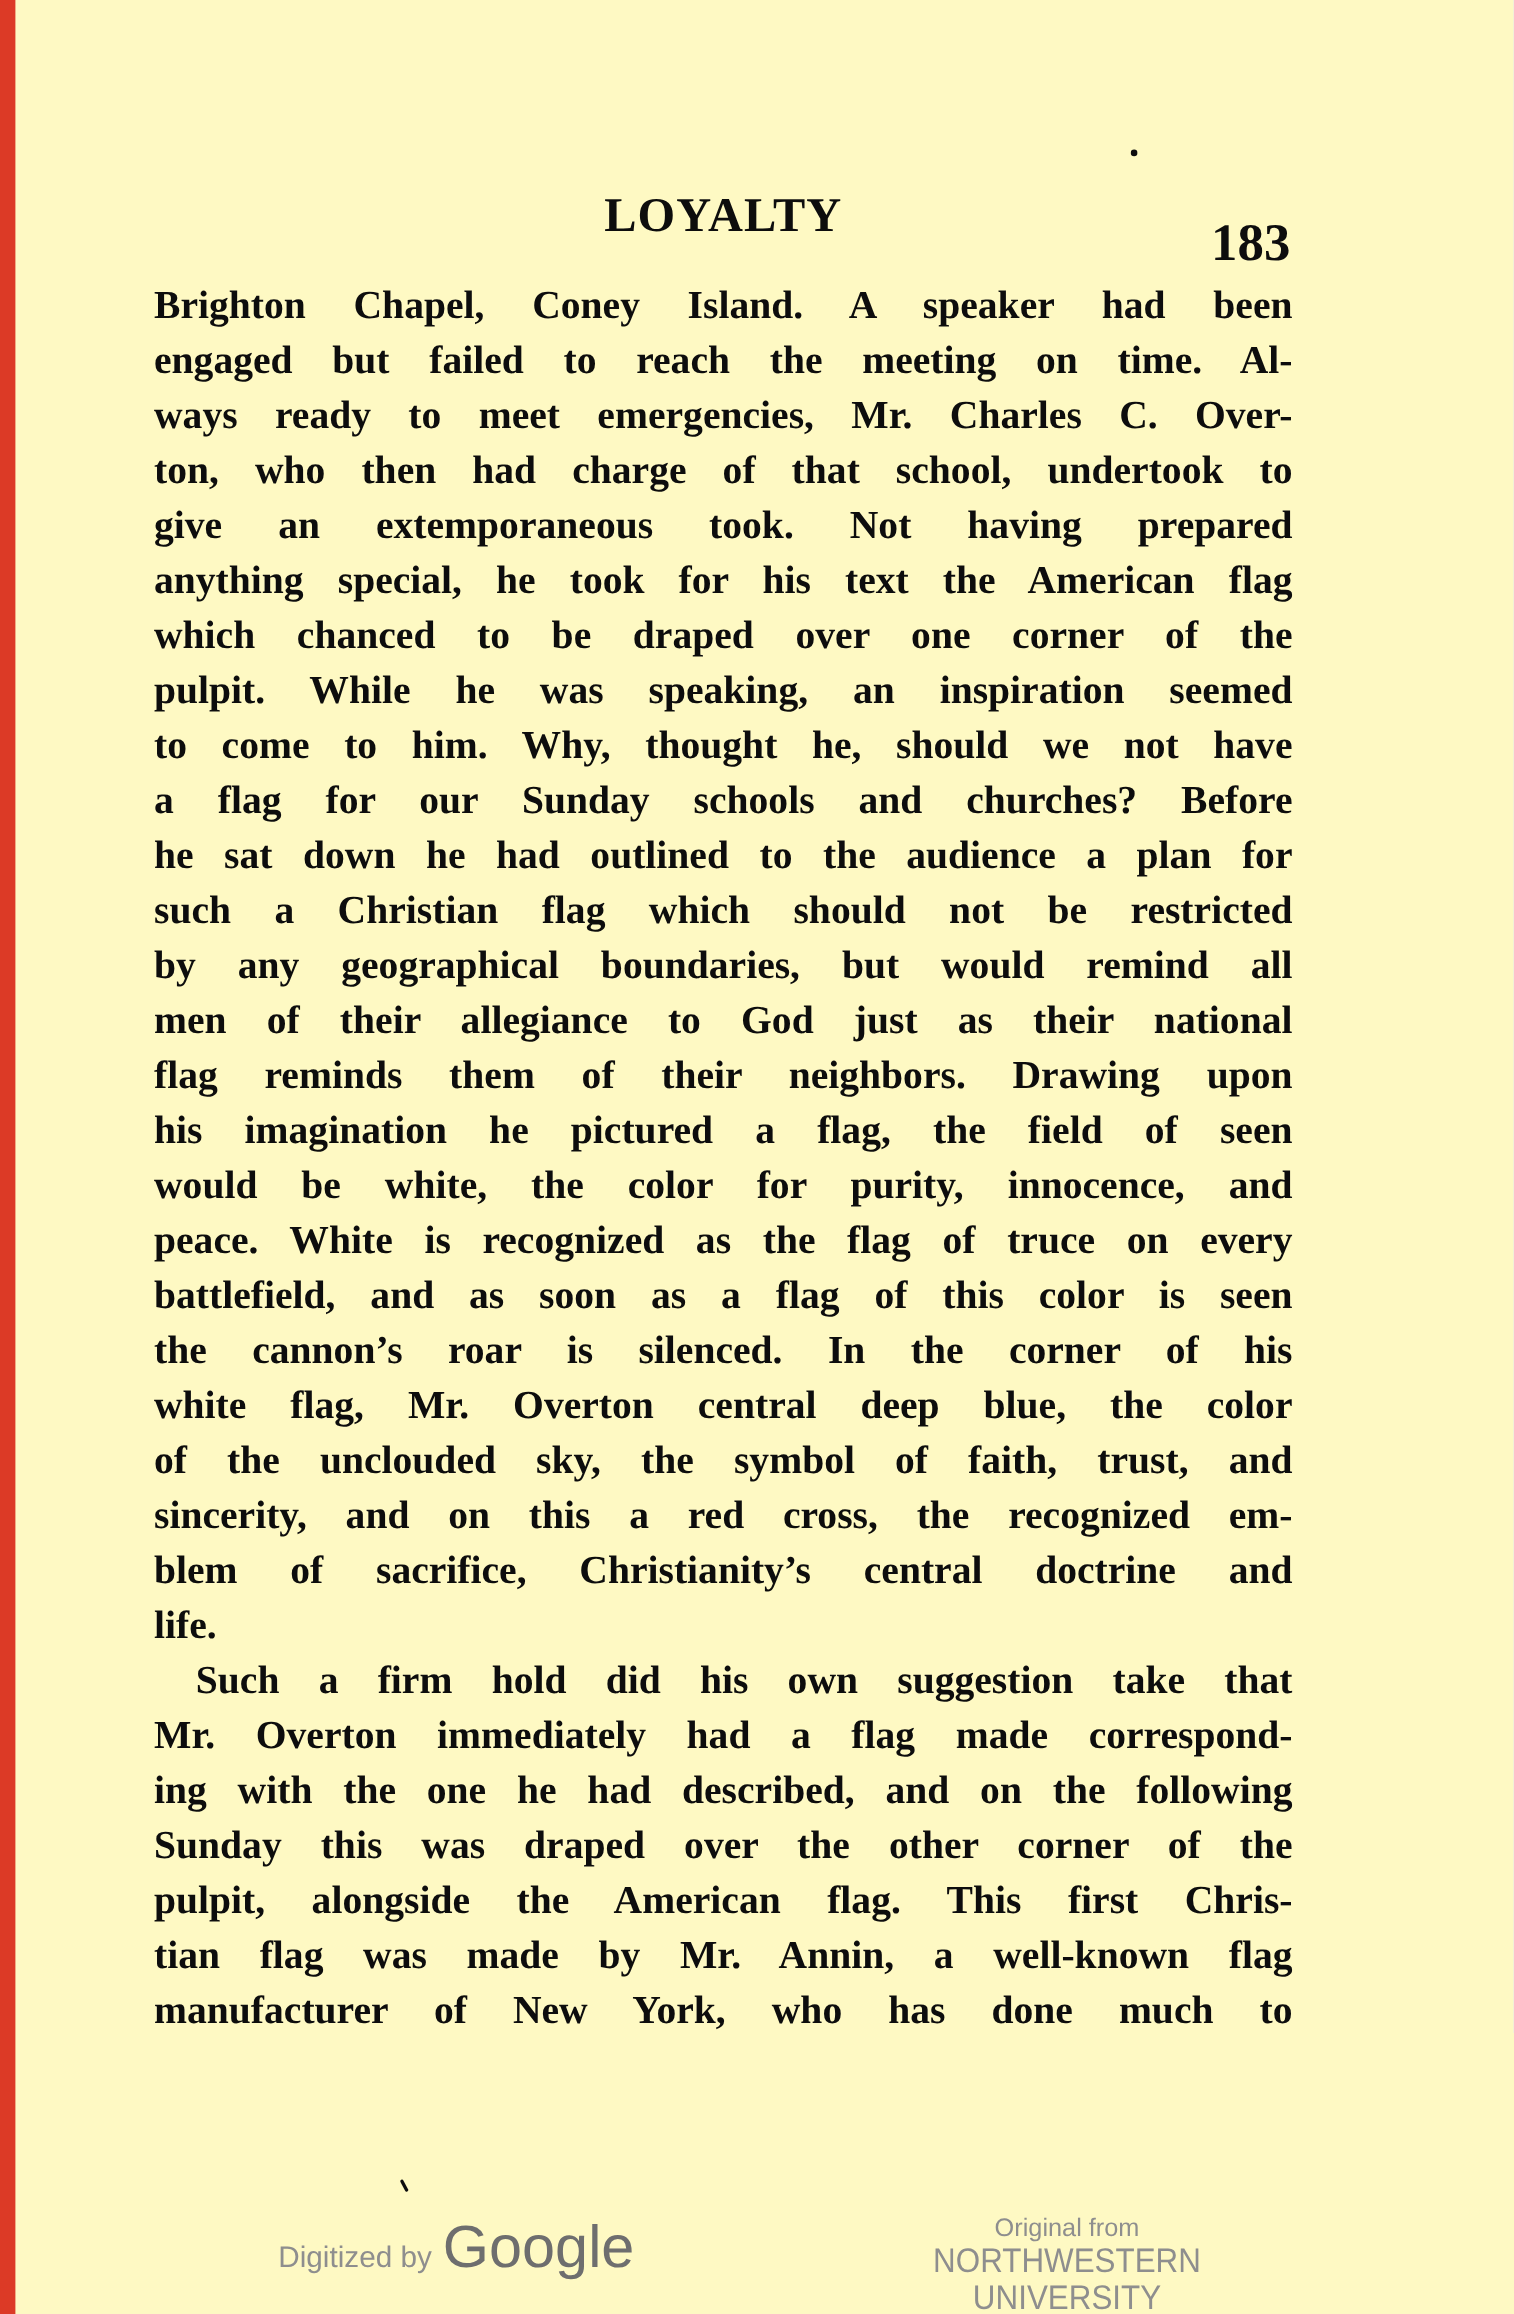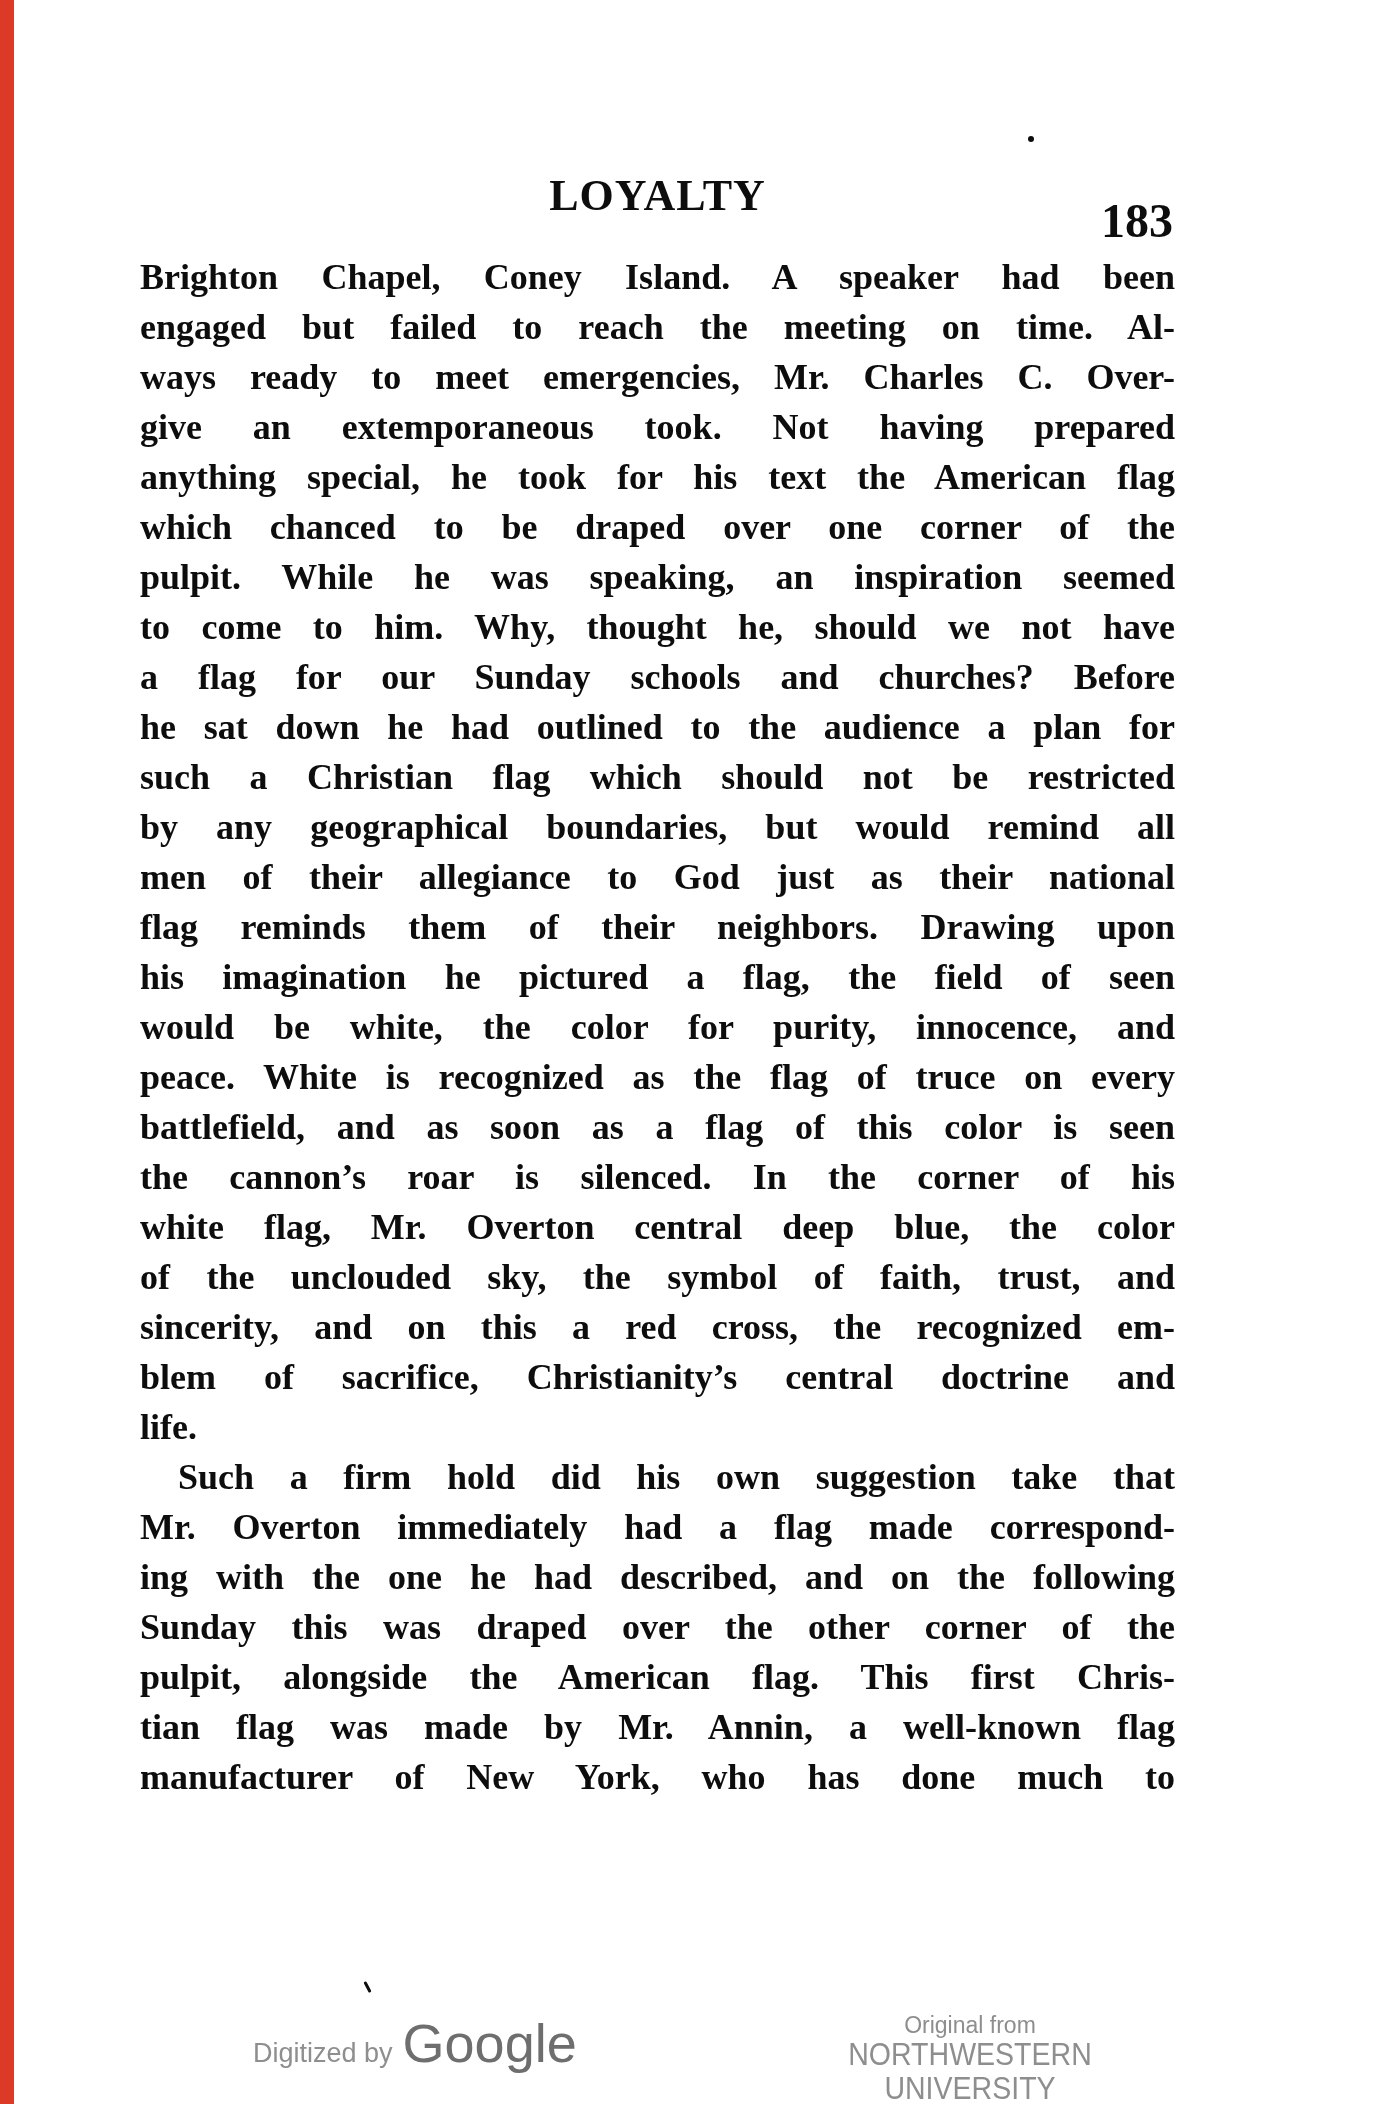--- a/index.html
+++ b/index.html
@@ -1,19 +1,19 @@
 <!DOCTYPE html>
 <html style="--edge-red: #dc3a26; --ink: #0d0d0d; --wm: #8e8e8e;"><head>
 <meta charset="utf-8">
 <style>
   html,body { margin:0; padding:0; background:#e9e9e9; }
   .page {
     position:relative;
     width:1376px; height:2104px;
-    background:#ffffff;
+    background:#fef9c3;
     overflow:hidden;
     font-family:"Liberation Serif", serif;
   }
   
   .scan-edge {
     position:absolute; left:0; top:0;
     width:14px; height:2104px;
     background:var(--edge-red,#dc3a26);
   }
   
@@ -103,20 +103,21 @@
     <div class="head-title">LOYALTY</div>
     <div class="head-pageno">183</div>
   </div>
 
   <div class="speck-dot"></div>
 
   <div class="text-block">
       <div class="tline">Brighton Chapel, Coney Island. A speaker had been</div>
       <div class="tline">engaged but failed to reach the meeting on time. Al-</div>
       <div class="tline">ways ready to meet emergencies, Mr. Charles C. Over-</div>
+      <div class="tline">ton, who then had charge of that school, undertook to</div>
       <div class="tline">give an extemporaneous took. Not having prepared</div>
       <div class="tline">anything special, he took for his text the American flag</div>
       <div class="tline">which chanced to be draped over one corner of the</div>
       <div class="tline">pulpit. While he was speaking, an inspiration seemed</div>
       <div class="tline">to come to him. Why, thought he, should we not have</div>
       <div class="tline">a flag for our Sunday schools and churches? Before</div>
       <div class="tline">he sat down he had outlined to the audience a plan for</div>
       <div class="tline">such a Christian flag which should not be restricted</div>
       <div class="tline">by any geographical boundaries, but would remind all</div>
       <div class="tline">men of their allegiance to God just as their national</div>

